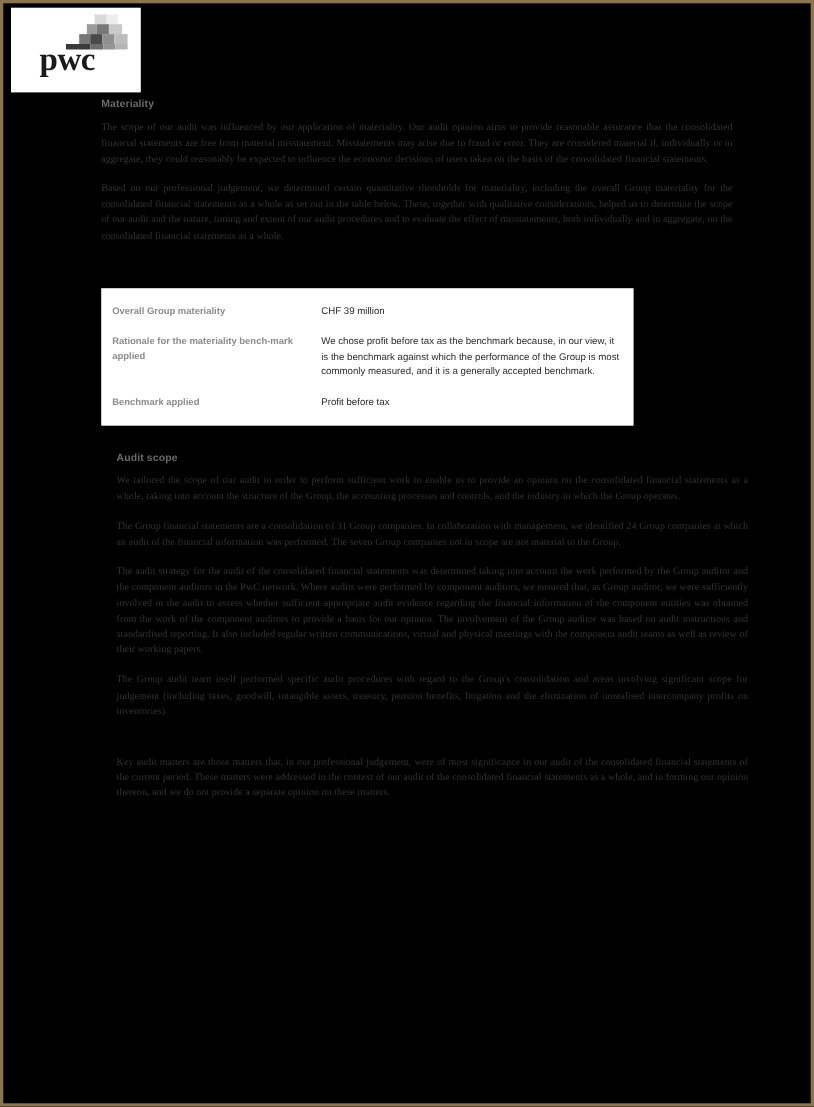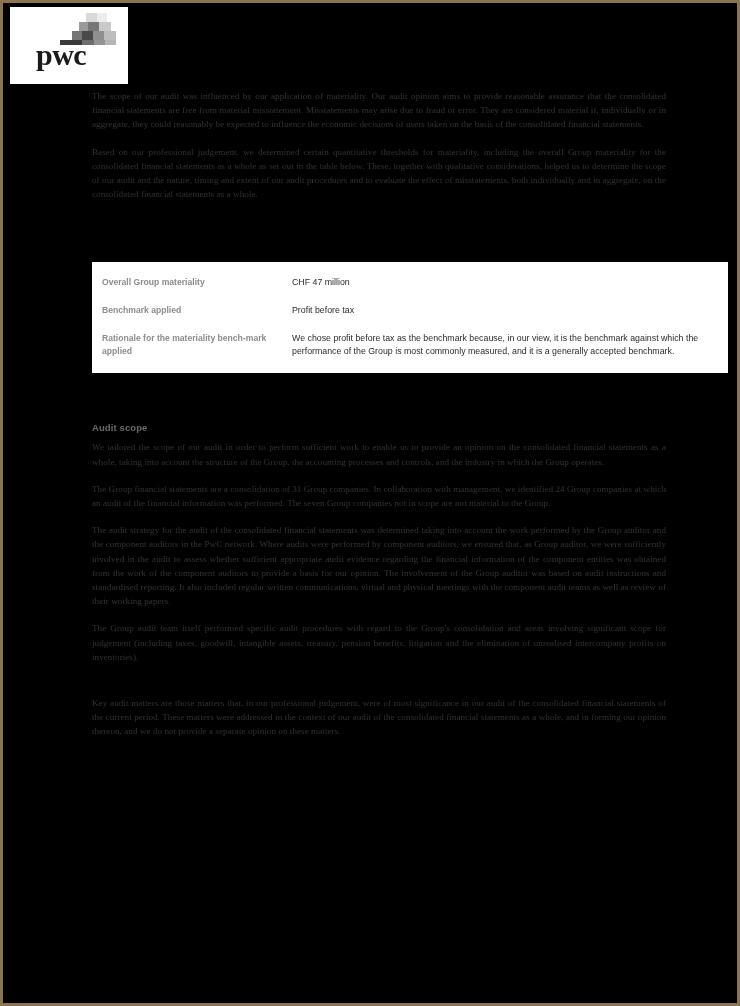--- a/index.html
+++ b/index.html
@@ -86,21 +86,21 @@
   p.body.tint-b { color: #2f3237; }
   p.body.tint-c { color: #343434; }
   p.body.last { margin-bottom: 0; }
   .gap-md { height: 19px; }
 
   
   .mat-table {
     position: absolute;
     left: 89px;
     top: 259px;
-    width: 636px;
+    width: 484px;
     background: #ffffff;
     box-sizing: border-box;
     padding: 14px 12px 14px 10px;
   }
   .mat-row {
     display: flex;
     align-items: flex-start;
     margin-bottom: 14px;
   }
   .mat-row:last-child { margin-bottom: 0; }
@@ -139,40 +139,41 @@
       <rect x="44" y="18" width="12" height="9" fill="#bdbdbd"></rect>
       <rect x="0" y="27" width="22" height="5" fill="#3a3a3a"></rect>
       <rect x="22" y="27" width="12" height="5" fill="#6d6d6d"></rect>
       <rect x="34" y="27" width="11" height="5" fill="#949494"></rect>
       <rect x="45" y="27" width="11" height="5" fill="#b5b5b5"></rect>
     </svg>
     <div class="logo-word">pwc</div>
   </div>
 
   <div class="content">
+    <h2 class="sect">Materiality</h2>
     <p class="body tint-c">The scope of our audit was influenced by our application of materiality. Our audit opinion aims to provide reasonable assurance that the consolidated financial statements are free from material misstatement. Misstatements may arise due to fraud or error. They are considered material if, individually or in aggregate, they could reasonably be expected to influence the economic decisions of users taken on the basis of the consolidated financial statements.</p>
     <p class="body tint-a last">Based on our professional judgement, we determined certain quantitative thresholds for materiality, including the overall Group materiality for the consolidated financial statements as a whole as set out in the table below. These, together with qualitative considerations, helped us to determine the scope of our audit and the nature, timing and extent of our audit procedures and to evaluate the effect of misstatements, both individually and in aggregate, on the consolidated financial statements as a whole.</p>
   </div>
 
   <div class="mat-table">
     <div class="mat-row">
       <div class="mat-label">Overall Group materiality</div>
-      <div class="mat-value">CHF 47 million</div>
+      <div class="mat-value">CHF 39 million</div>
+    </div>
+    <div class="mat-row">
+      <div class="mat-label">Rationale for the materiality bench-mark applied</div>
+      <div class="mat-value">We chose profit before tax as the benchmark because, in our view, it is the benchmark against which the performance of the Group is most commonly measured, and it is a generally accepted benchmark.</div>
     </div>
     <div class="mat-row">
       <div class="mat-label">Benchmark applied</div>
       <div class="mat-value">Profit before tax</div>
     </div>
-    <div class="mat-row">
-      <div class="mat-label">Rationale for the materiality bench-mark applied</div>
-      <div class="mat-value">We chose profit before tax as the benchmark because, in our view, it is the benchmark against which the performance of the Group is most commonly measured, and it is a generally accepted benchmark.</div>
-    </div>
   </div>
 
-  <div class="content" style="top:419px;">
+  <div class="content" style="top:408px;margin-left:14px;">
     <h2 class="sect tight">Audit scope</h2>
     <p class="body tint-b">We tailored the scope of our audit in order to perform sufficient work to enable us to provide an opinion on the consolidated financial statements as a whole, taking into account the structure of the Group, the accounting processes and controls, and the industry in which the Group operates.</p>
     <p class="body tint-b">The Group financial statements are a consolidation of 31 Group companies. In collaboration with management, we identified 24 Group companies at which an audit of the financial information was performed. The seven Group companies not in scope are not material to the Group.</p>
     <p class="body tint-c">The audit strategy for the audit of the consolidated financial statements was determined taking into account the work performed by the Group auditor and the component auditors in the PwC network. Where audits were performed by component auditors, we ensured that, as Group auditor, we were sufficiently involved in the audit to assess whether sufficient appropriate audit evidence regarding the financial information of the component entities was obtained from the work of the component auditors to provide a basis for our opinion. The involvement of the Group auditor was based on audit instructions and standardised reporting. It also included regular written communications, virtual and physical meetings with the component audit teams as well as review of their working papers.</p>
     <p class="body tint-b">The Group audit team itself performed specific audit procedures with regard to the Group's consolidation and areas involving significant scope for judgement (including taxes, goodwill, intangible assets, treasury, pension benefits, litigation and the elimination of unrealised intercompany profits on inventories).</p>
 
     <div class="gap-md"></div>
 
     <p class="body tint-a last">Key audit matters are those matters that, in our professional judgement, were of most significance in our audit of the consolidated financial statements of the current period. These matters were addressed in the context of our audit of the consolidated financial statements as a whole, and in forming our opinion thereon, and we do not provide a separate opinion on these matters.</p>
   </div>

